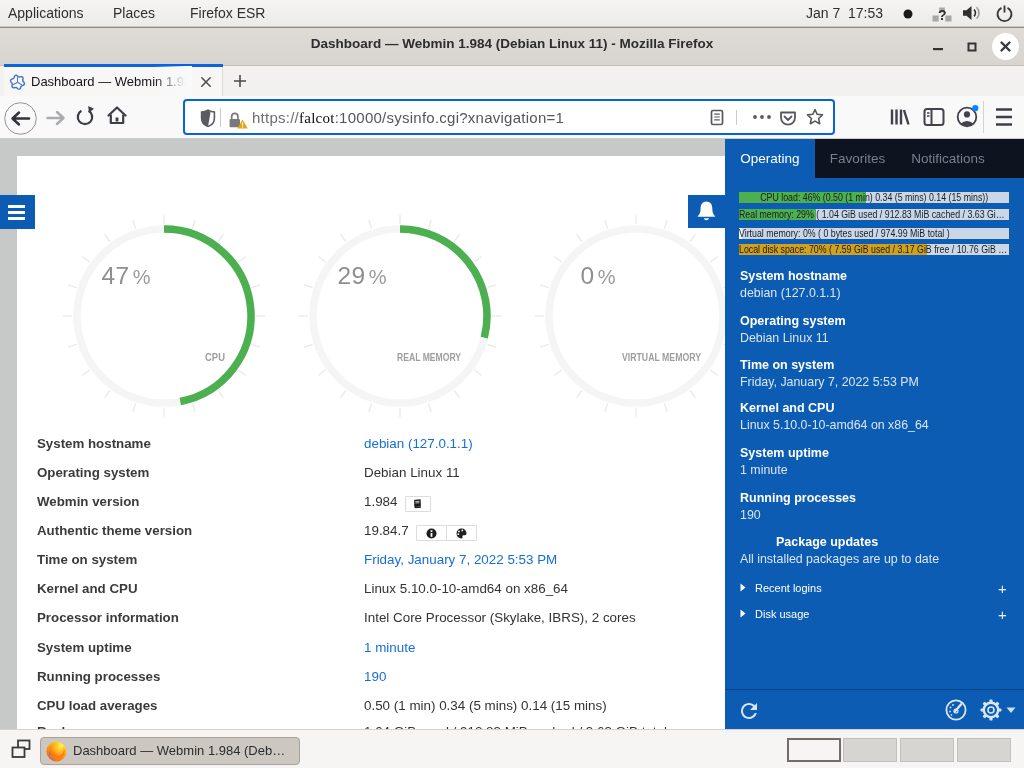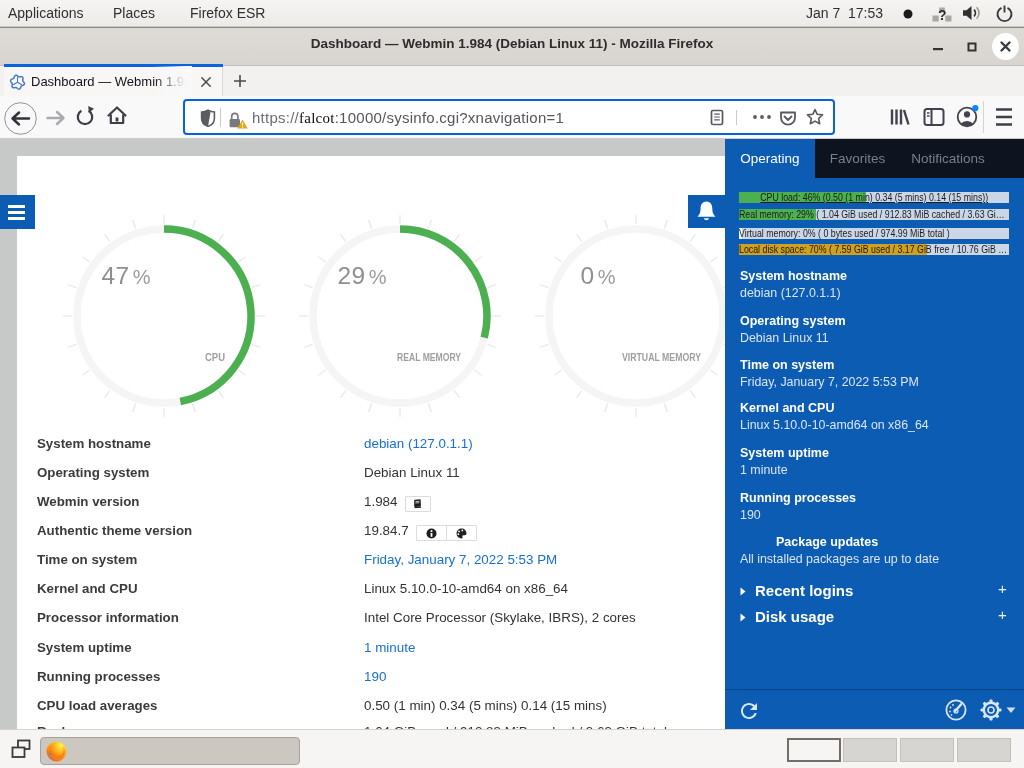--- a/index.html
+++ b/index.html
@@ -37,21 +37,21 @@
 
 #panel{left:725px;top:0;width:299px;height:590px;background:#0d5cb4;}
 #paneltabs{position:absolute;left:0;top:0;width:299px;height:39px;background:#0d131f;}
 #ptab-active{position:absolute;left:0;top:0;width:90px;height:39px;background:#0d5cb4;color:#fff;font-size:13.5px;text-align:center;line-height:39px;}
 .ptab{position:absolute;top:0;height:57px;color:#77808f;font-size:13.5px;text-align:center;line-height:39px;}
 .pbar{position:absolute;left:14px;width:270px;height:11px;background:#cbd7e7;color:#1c1c1c;white-space:nowrap;overflow:hidden;}
 .pfill{position:absolute;left:0;top:0;height:11px;}
 .ptxt{position:relative;display:block;width:338px;font-size:11px;line-height:11.5px;transform:scaleX(0.8);transform-origin:0 0;white-space:nowrap;}
 .phead{position:absolute;left:15px;font-size:12.5px;font-weight:bold;color:#fff;white-space:nowrap;}
 .pval{position:absolute;left:15px;font-size:12.4px;color:#d9e5f3;white-space:nowrap;}
-.collap{position:absolute;left:15px;font-size:15px;font-weight:bold;color:#fff;}
+.collap{position:absolute;left:15px;font-size:11px;font-weight:normal;color:#fff;}
 .plus{position:absolute;left:273px;font-size:15px;font-weight:normal;color:#e8f0fa;}
 #pfooter{position:absolute;left:0;top:550px;width:299px;height:40px;border-top:1px solid rgba(0,0,0,0.25);}
 
 #taskbar{left:0;top:729px;width:1024px;height:39px;background:#f6f5f3;border-top:1px solid #d5d2ce;box-sizing:border-box;}
 #taskbtn{position:absolute;left:40px;top:7px;width:260px;height:28px;background:#ccc7c1;border:1px solid #a9a29a;border-radius:4px;box-sizing:border-box;}
 #taskbtn span{position:absolute;left:32px;top:5px;font-size:13px;color:#2d2d2d;white-space:nowrap;}
 .wscell{position:absolute;top:8px;width:54px;height:24px;box-sizing:border-box;}
 </style>
 </head>
 <body>
@@ -305,21 +305,21 @@
         </svg>
     </div>
 
     <div class="abs" id="panel">
       <div id="paneltabs">
         <div id="ptab-active">Operating</div>
         <div class="ptab" style="left:90px;width:85px;">Favorites</div>
         <div class="ptab" style="left:175px;width:96px;">Notifications</div>
       </div>
       <div id="pbars">
-        <div class="pbar" style="top:53px;text-align:center;text-decoration:underline;">
+        <div class="pbar" style="top:53px;text-align:center;">
             <div class="pfill" style="width:127px;background:#4caf50;"></div>
             <div class="ptxt">CPU load: 46% (0.50 (1 min) 0.34 (5 mins) 0.14 (15 mins))</div>
           </div>
         <div class="pbar" style="top:70.3px;text-align:left;text-overflow:ellipsis;">
             <div class="pfill" style="width:77px;background:#4caf50;"></div>
             <div class="ptxt" style="overflow:hidden;text-overflow:ellipsis;">Real memory: 29% ( 1.04 GiB used / 912.83 MiB cached / 3.63 GiB total )</div>
           </div>
         <div class="pbar" style="top:89px;text-align:left;">
             <div class="pfill" style="width:3px;background:#f5f7fa;"></div>
             <div class="ptxt">Virtual memory: 0% ( 0 bytes used / 974.99 MiB total )</div>
@@ -406,19 +406,20 @@
             <linearGradient id="ffb" x1="0" y1="0" x2="1" y2="1">
               <stop offset="0" stop-color="#00b3f4"></stop>
               <stop offset="1" stop-color="#9059ff"></stop>
             </linearGradient>
           </defs>
           <circle cx="10.5" cy="10.5" r="10" fill="url(#ffg)"></circle>
           <circle cx="8.2" cy="13" r="5.2" fill="url(#ffb)"></circle>
           <circle cx="11.6" cy="9.4" r="8.2" fill="url(#ffg)"></circle>
           <path d="M3.2 14.5 C4.8 16.9 7.4 18.6 10.5 18.6 C15 18.6 18.6 15 18.6 10.5 C18.6 8.6 18 6.9 17 5.5 C18.4 8.1 17.9 11.5 15.6 13.6 C13.2 15.8 9.6 16 7 14.2 C5.7 13.3 4.3 13.6 3.2 14.5 Z" fill="#f77c20" opacity="0.85"></path>
         </svg>
+      <span>Dashboard — Webmin 1.984 (Deb…</span>
     </div>
     <div class="wscell" style="left:787px;background:#f6f5f3;border:2px solid #716d67;"></div>
     <div class="wscell" style="left:843px;background:#d7d5d2;border:1px solid #c3bfbb;"></div>
     <div class="wscell" style="left:900px;background:#d7d5d2;border:1px solid #c3bfbb;"></div>
     <div class="wscell" style="left:957px;background:#d7d5d2;border:1px solid #c3bfbb;"></div>
   </div>
 </div>
 
 </body></html>

